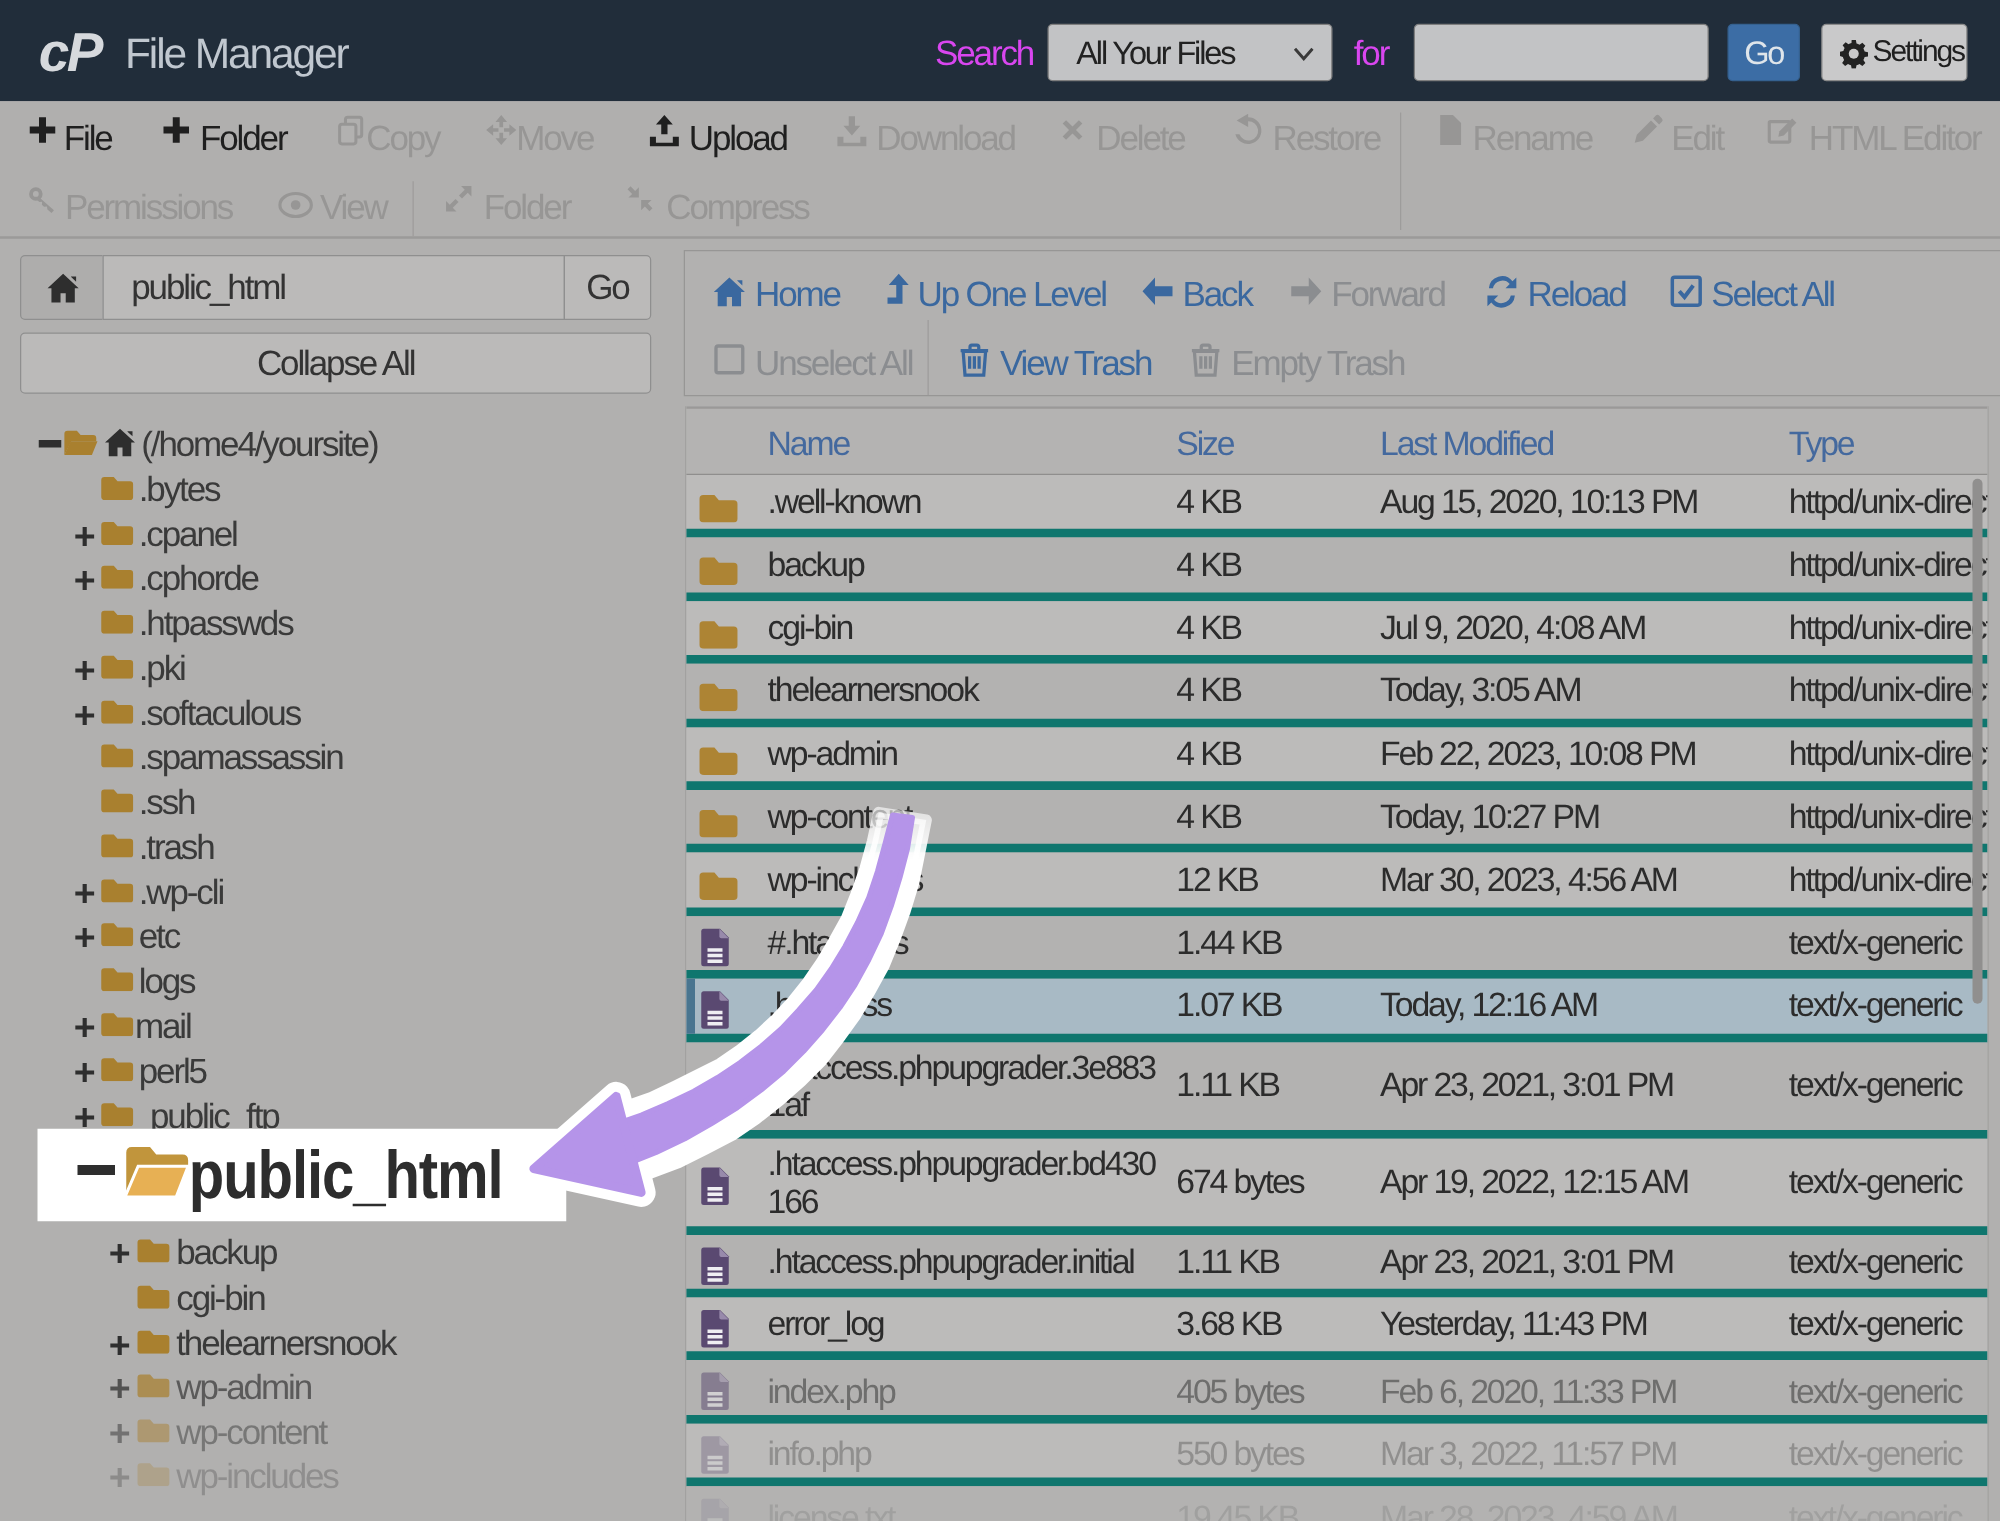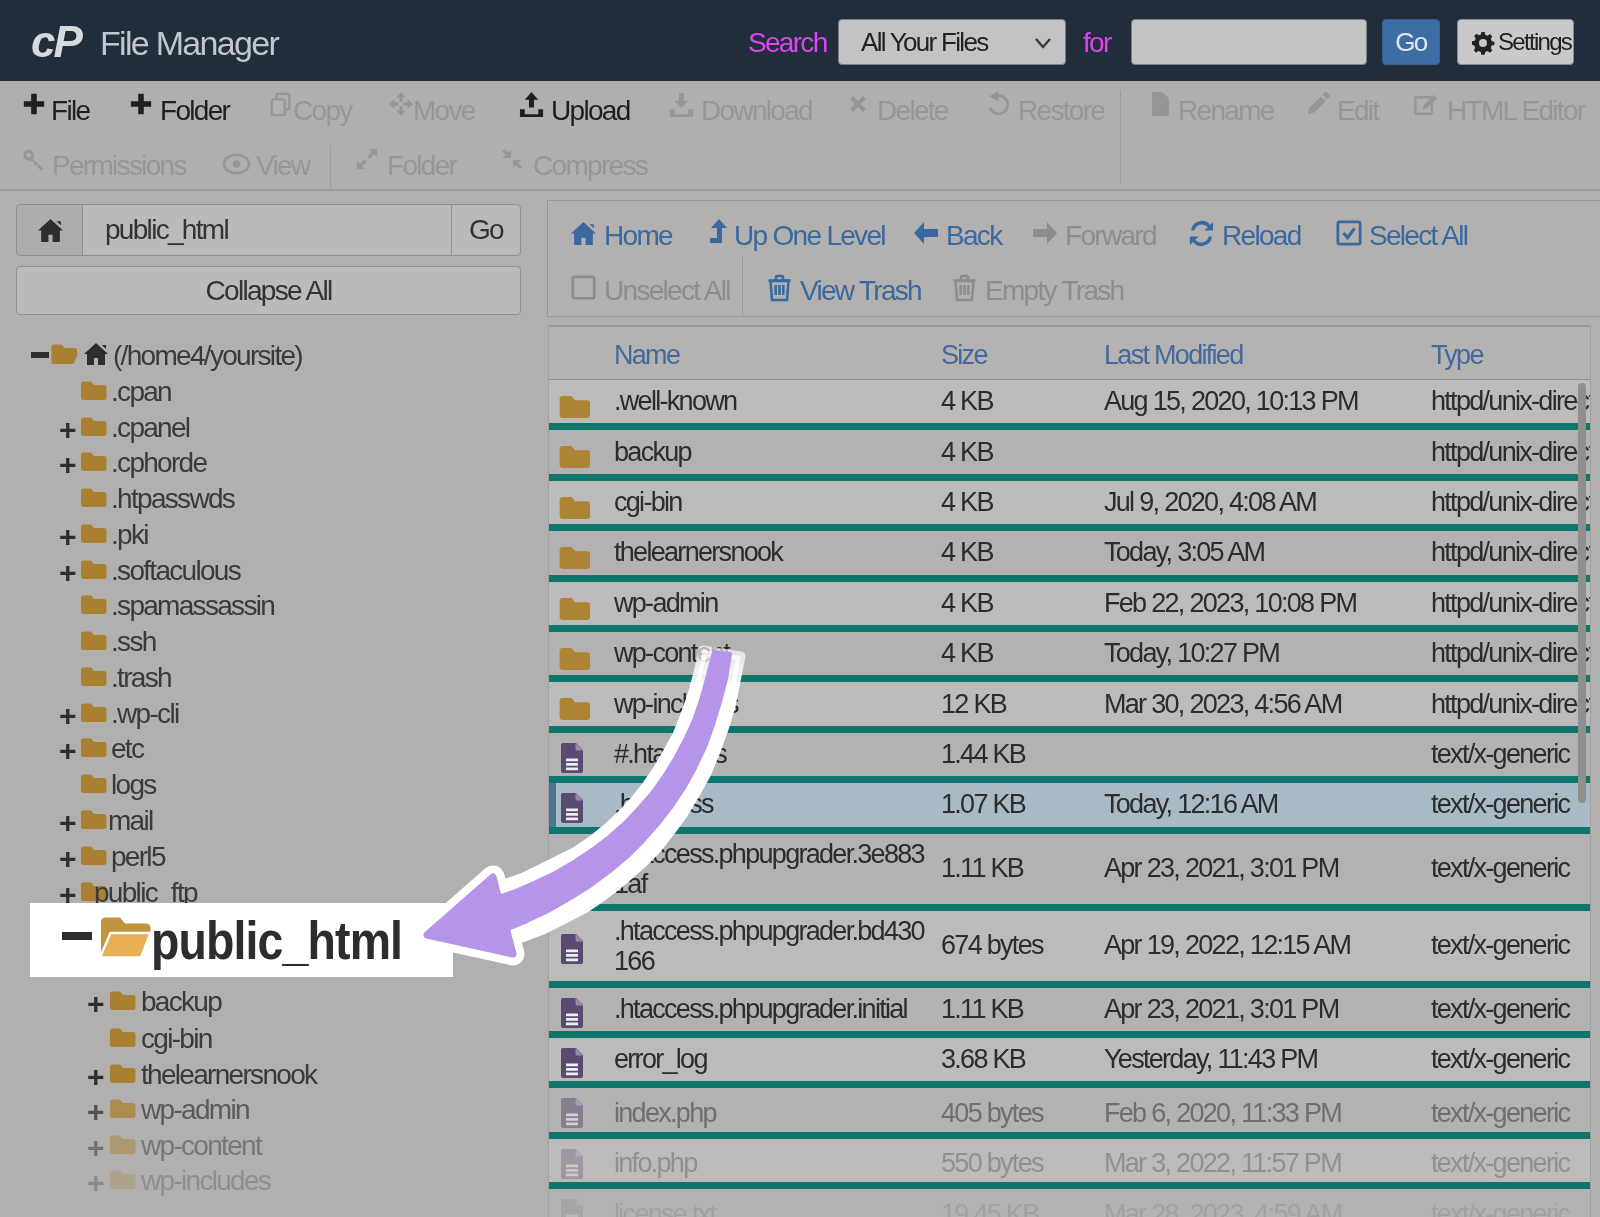--- a/index.html
+++ b/index.html
@@ -163,21 +163,21 @@
       </svg>
     <svg style="position:absolute;left:83px;top:4px" width="26" height="24" viewBox="0 0 26 24">
         <path d="M13 1L25 12h-3v11h-7v-7h-4v7H4V12H1zM19 3h4v4l-4-3.7z" fill="#2e2e2e"></path>
       </svg>
     <span style="position:absolute;left:113px;top:2px">(/home4/yoursite)</span>
   </div>
   <div class="trow" style="left:0;top:374px">
       <svg style="position:absolute;left:80px;top:5px" width="27" height="21" viewBox="0 0 27 21">
         <path d="M1 5q0-2.5 2.5-2.5H11l3 3.5h10q2.5 0 2.5 2.5v10q0 2.5-2.5 2.5h-20Q1 21 1 18.5z" fill="#a9802f"></path>
       </svg>
-      <span style="position:absolute;left:111px;top:2px">.cpan</span>
+      <span style="position:absolute;left:111px;top:2px">.bytes</span>
     </div>
   <div class="trow" style="left:0;top:410px">
       <span class="pm" style="left:59px">+</span>
       <svg style="position:absolute;left:80px;top:5px" width="27" height="21" viewBox="0 0 27 21">
         <path d="M1 5q0-2.5 2.5-2.5H11l3 3.5h10q2.5 0 2.5 2.5v10q0 2.5-2.5 2.5h-20Q1 21 1 18.5z" fill="#a9802f"></path>
       </svg>
       <span style="position:absolute;left:111px;top:2px">.cpanel</span>
     </div>
   <div class="trow" style="left:0;top:445px">
       <span class="pm" style="left:59px">+</span>
@@ -256,21 +256,21 @@
       <svg style="position:absolute;left:80px;top:5px" width="27" height="21" viewBox="0 0 27 21">
         <path d="M1 5q0-2.5 2.5-2.5H11l3 3.5h10q2.5 0 2.5 2.5v10q0 2.5-2.5 2.5h-20Q1 21 1 18.5z" fill="#a9802f"></path>
       </svg>
       <span style="position:absolute;left:111px;top:2px">perl5</span>
     </div>
   <div class="trow" style="left:0;top:875px">
       <span class="pm" style="left:59px">+</span>
       <svg style="position:absolute;left:80px;top:5px" width="27" height="21" viewBox="0 0 27 21">
         <path d="M1 5q0-2.5 2.5-2.5H11l3 3.5h10q2.5 0 2.5 2.5v10q0 2.5-2.5 2.5h-20Q1 21 1 18.5z" fill="#a9802f"></path>
       </svg>
-      <span style="position:absolute;left:94px;top:2px">public_ftp</span>
+      <span style="position:absolute;left:120px;top:2px">public_ftp</span>
     </div>
   <div class="trow" style="left:0;top:984px">
       <span class="pm" style="left:87px">+</span>
       <svg style="position:absolute;left:109px;top:5px" width="27" height="21" viewBox="0 0 27 21">
         <path d="M1 5q0-2.5 2.5-2.5H11l3 3.5h10q2.5 0 2.5 2.5v10q0 2.5-2.5 2.5h-20Q1 21 1 18.5z" fill="#a9802f"></path>
       </svg>
       <span style="position:absolute;left:141px;top:2px">backup</span>
     </div>
   <div class="trow" style="left:0;top:1021px">
       <svg style="position:absolute;left:109px;top:5px" width="27" height="21" viewBox="0 0 27 21">

